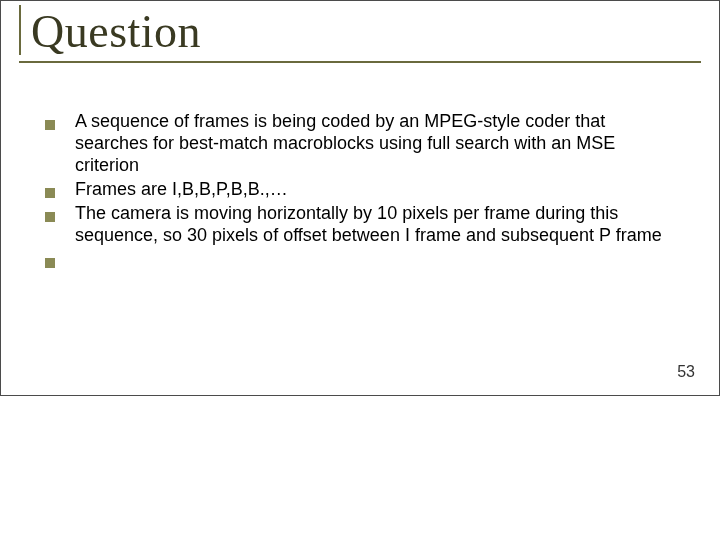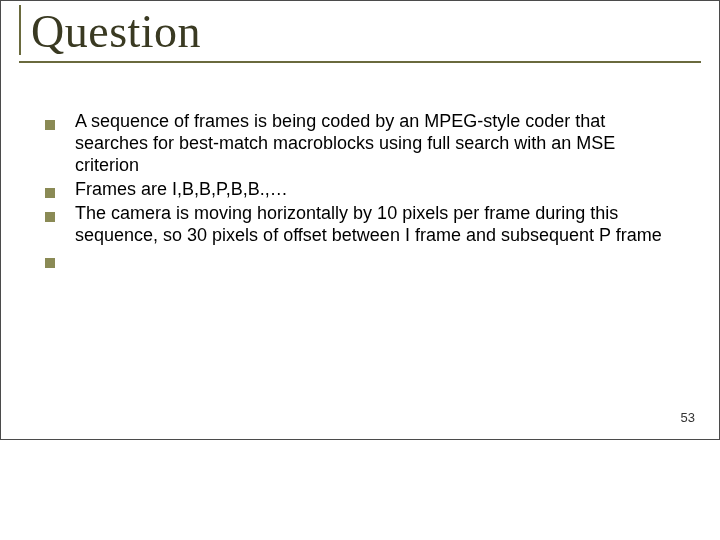--- a/index.html
+++ b/index.html
@@ -7,21 +7,21 @@
     padding: 0;
     width: 720px;
     height: 540px;
     background: #ffffff;
     font-family: Arial, Helvetica, sans-serif;
     overflow: hidden;
     position: relative;
   }
   .slide {
     width: 720px;
-    height: 440px;
+    height: 396px;
     box-sizing: border-box;
     position: relative;
     border: 1px solid #4b4b4b;
   }
   .title-wrap {
     position: absolute;
     left: 18px;
     top: 4px;
     right: 18px;
     border-bottom: 2px solid #6a6a3e;
@@ -61,21 +61,21 @@
     left: 4px;
     top: 9px;
     width: 10px;
     height: 10px;
     background: #8a8a55;
   }
   .pagenum {
     position: absolute;
     right: 24px;
     bottom: 14px;
-    font-size: 13px;
+    font-size: 16px;
     color: #333;
     font-family: Arial, sans-serif;
   }
 </style>
 </head>
 <body>
 
 <div class="slide">
 
   <div class="title-wrap">

